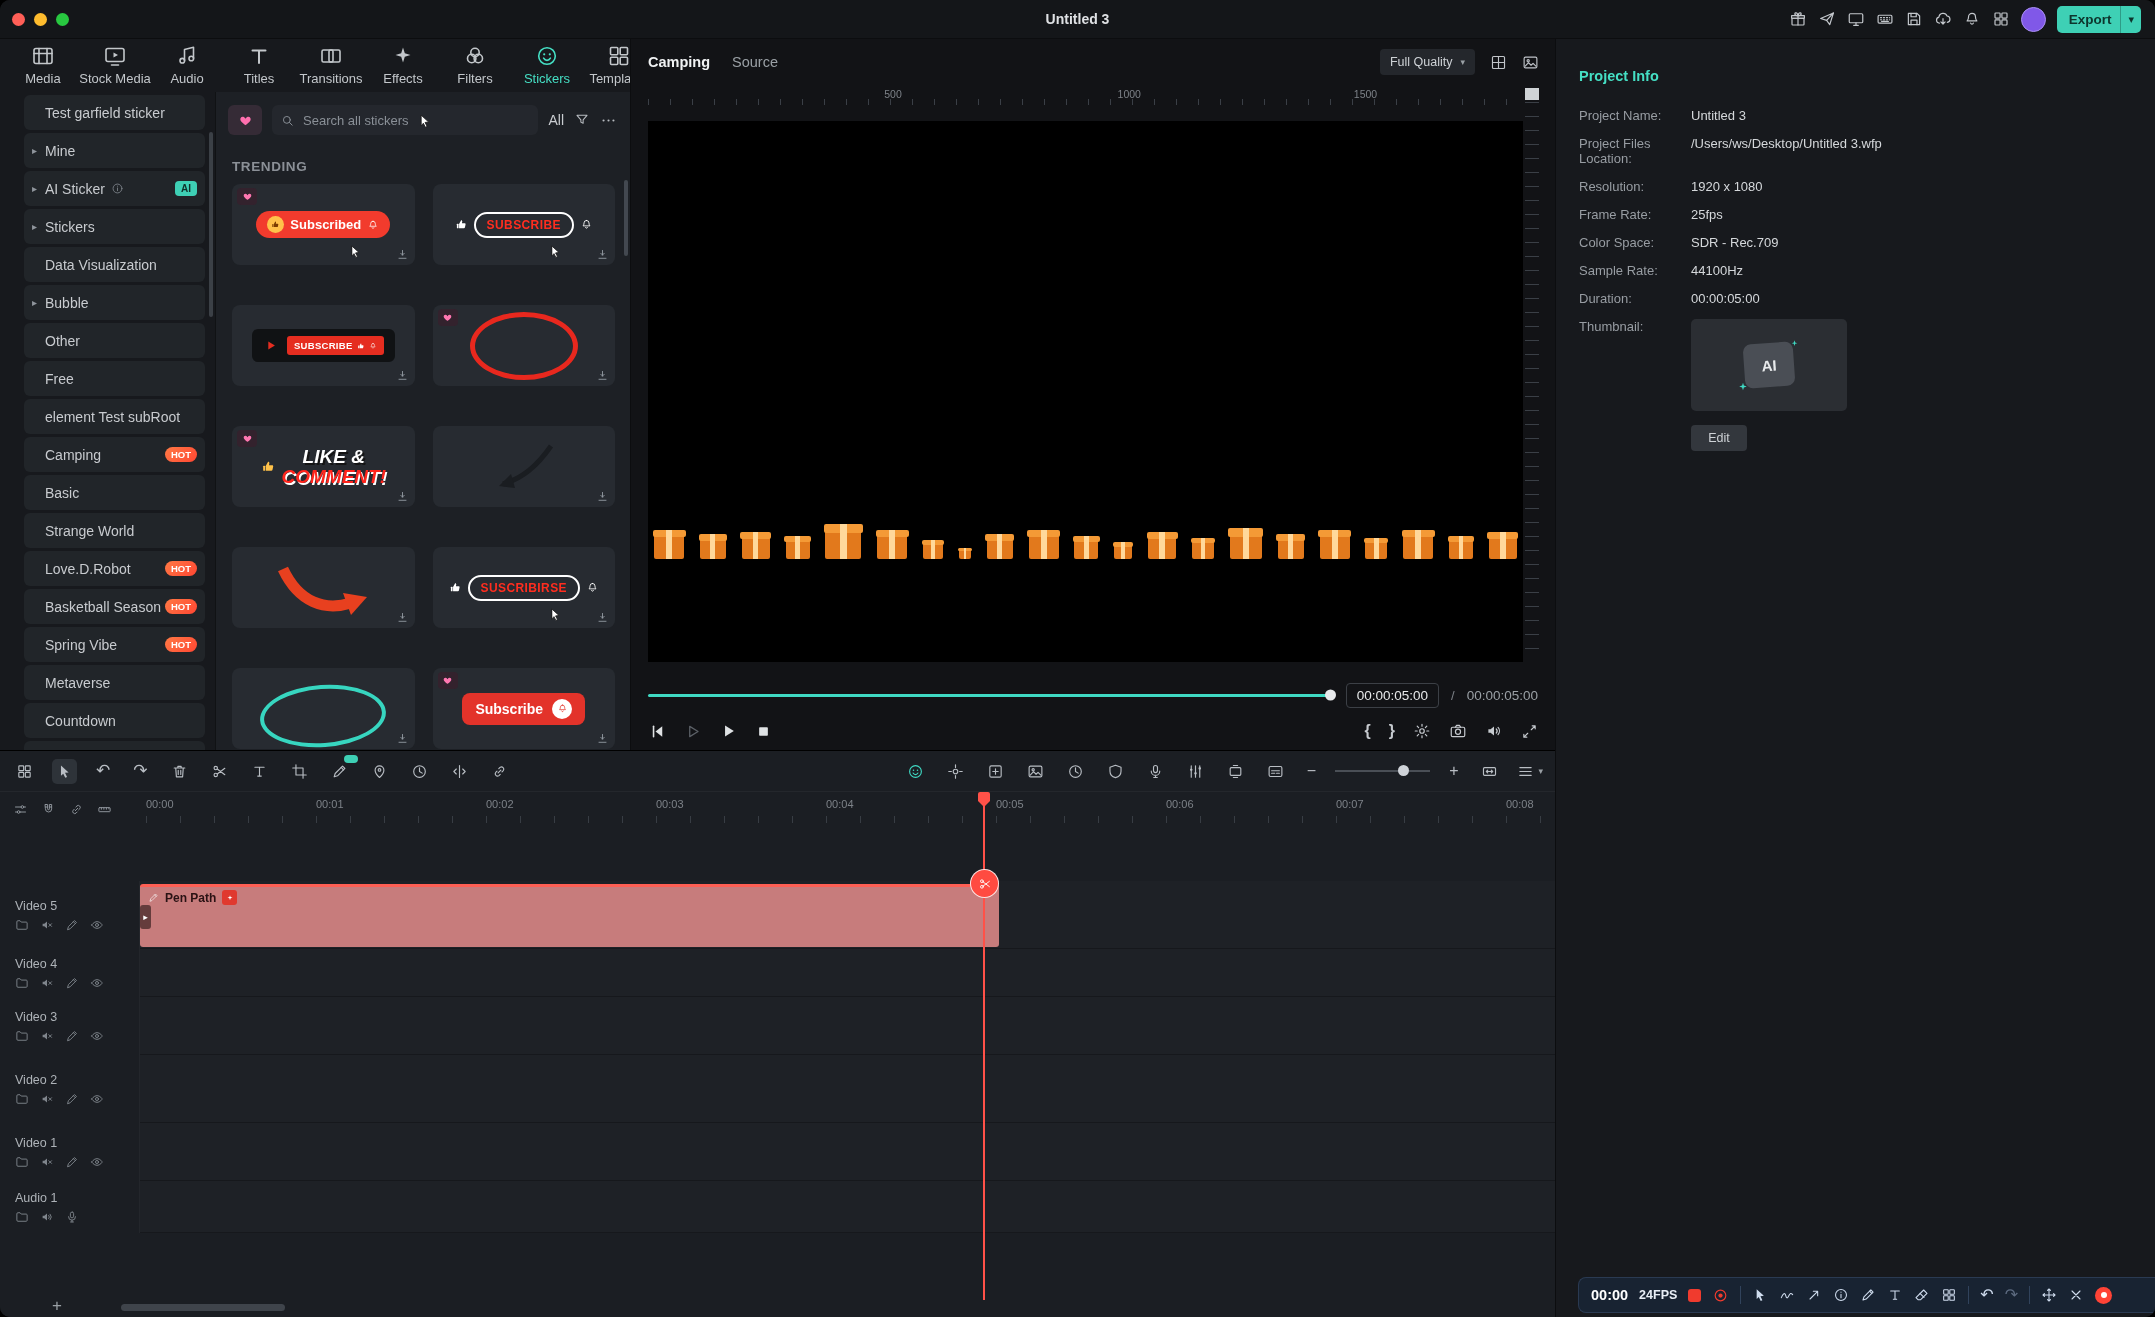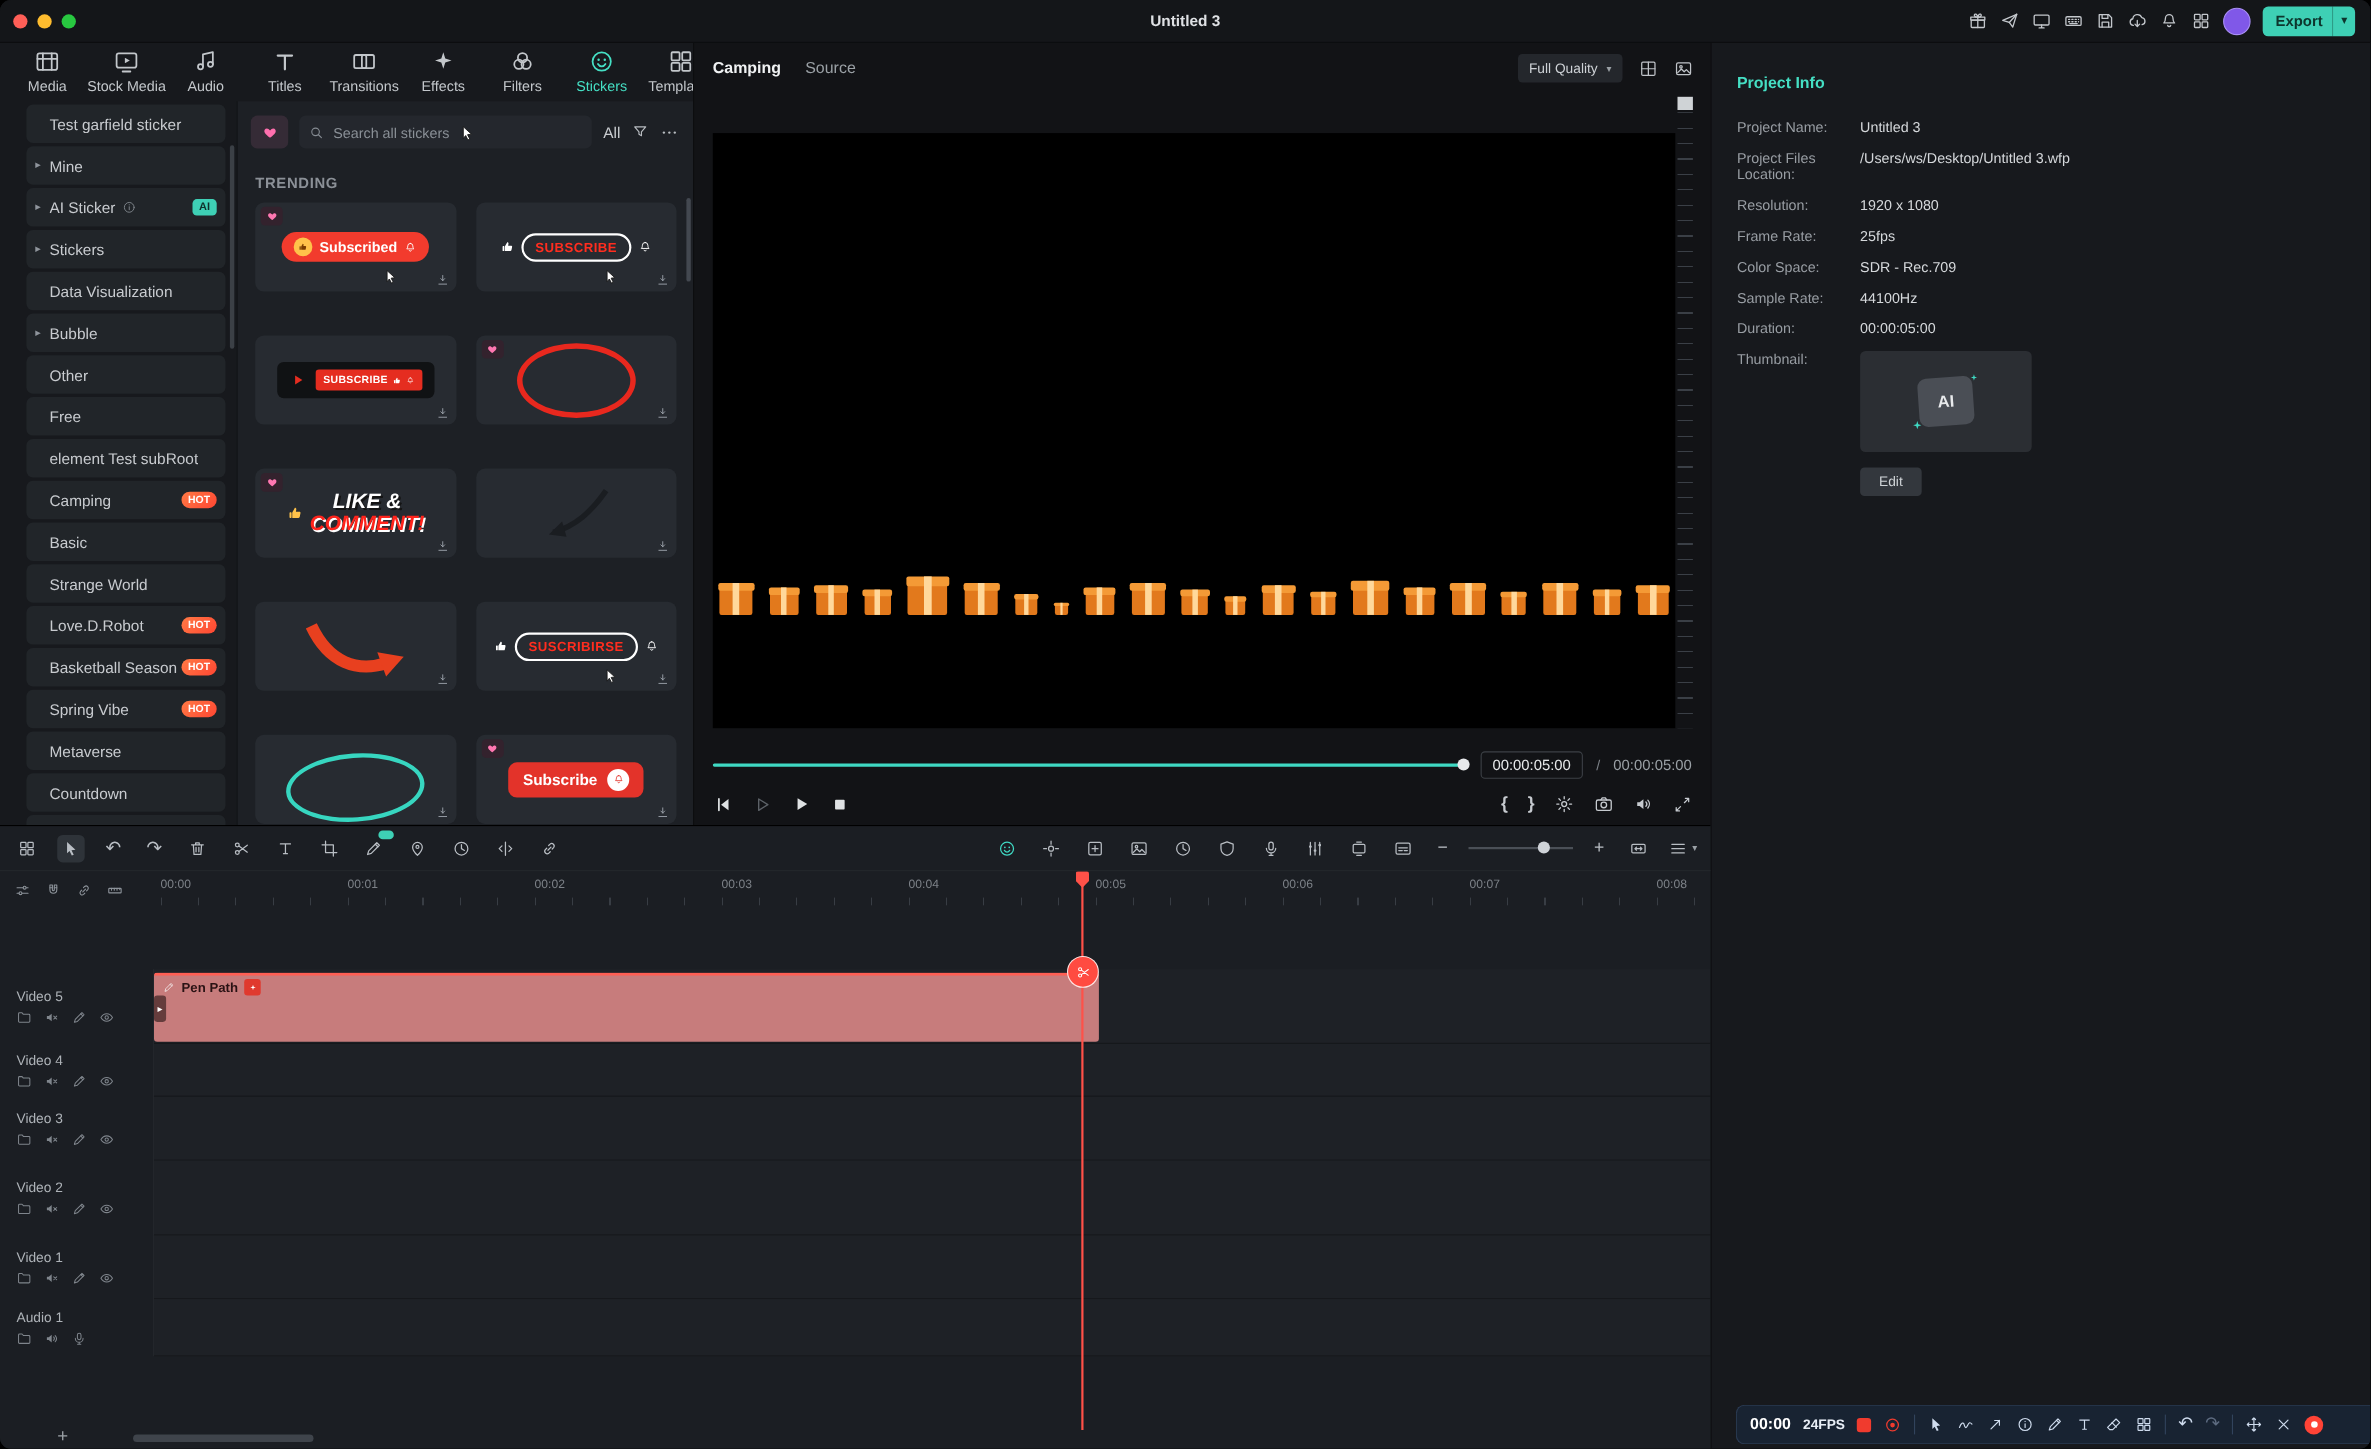--- a/index.html
+++ b/index.html
@@ -677,20 +677,25 @@
           </span>
         <span class="pv-ic">
             <svg viewBox="0 0 24 24" width="17" height="17" fill="none" stroke="currentColor" stroke-width="1.6" stroke-linecap="round" stroke-linejoin="round">
               <rect x="3" y="4.5" width="18" height="15" rx="2"></rect>
               <circle cx="8.7" cy="9.5" r="1.6"></circle>
               <path d="M4.5 17l4.7-4.7 3.6 3.6 2.8-2.8 4 4"></path>
             </svg>
           </span>
       </div>
     </div>
+    <div class="pv-ruler-h" id="pv-ruler">
+        <span class="pv-rlabel" style="left: 28%;">500</span>
+        <span class="pv-rlabel" style="left: 55%;">1000</span>
+        <span class="pv-rlabel" style="left: 82%;">1500</span>
+      </div>
     <div class="pv-corner"></div>
     <div class="pv-vruler"></div>
     <div class="pv-canvas">
       <div class="gift-row" id="gift-row">
           <span class="gift" style="width: 30px; height: 26px;"></span>
           <span class="gift" style="width: 26px; height: 22px;"></span>
           <span class="gift" style="width: 28px; height: 24px;"></span>
           <span class="gift" style="width: 24px; height: 20px;"></span>
           <span class="gift" style="width: 36px; height: 31px;"></span>
           <span class="gift" style="width: 30px; height: 26px;"></span>

